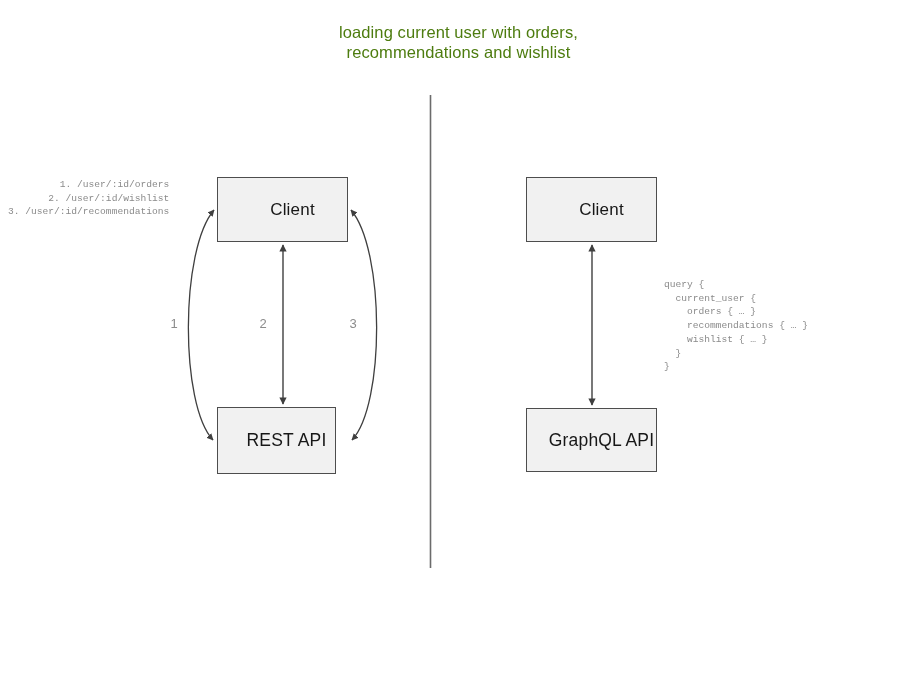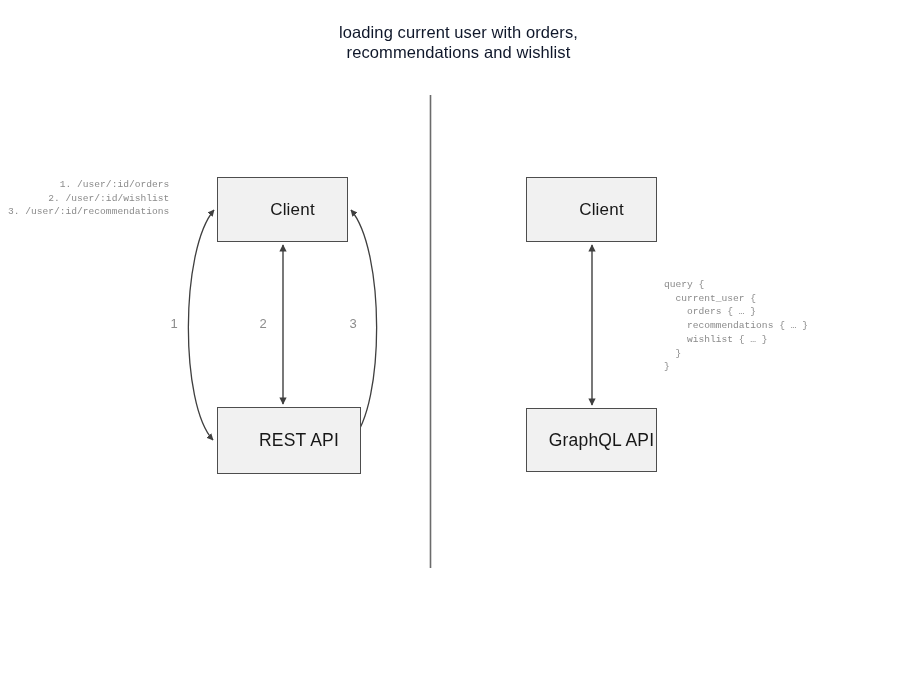--- a/index.html
+++ b/index.html
@@ -27,41 +27,41 @@
 
   
   .diagram-title {
     position: absolute;
     left: 0;
     top: 22px;
     width: 917px;
     text-align: center;
     font-size: 16.5px;
     line-height: 20px;
-    color: #0f172a;
+    color: #4d7c0f;
     letter-spacing: 0.1px;
     white-space: pre-line;
   }
 
   
   .node {
     position: absolute;
     box-sizing: border-box;
     background: #f1f1f1;
     border: 1.4px solid #4d4d4d;
     display: flex;
     align-items: center;
     justify-content: center;
     color: #171717;
     font-size: 17px;
     letter-spacing: 0.2px;
     padding-left: 20px;
   }
   .node-client-rest  { left: 217px; top: 177px; width: 131px; height: 65px; }
-  .node-rest-api     { left: 217px; top: 407px; width: 144px; height: 67px; font-size: 17.5px; }
+  .node-rest-api     { left: 217px; top: 407px; width: 119px; height: 67px; font-size: 17.5px; }
   .node-client-gql   { left: 526px; top: 177px; width: 131px; height: 65px; }
   .node-graphql-api  { left: 526px; top: 408px; width: 131px; height: 64px; font-size: 17.5px; }
 
   
   .mono-block {
     position: absolute;
     font-family: "Liberation Mono", "DejaVu Sans Mono", monospace;
     font-size: 9.6px;
     line-height: 13.7px;
     color: #8a8a8a;

